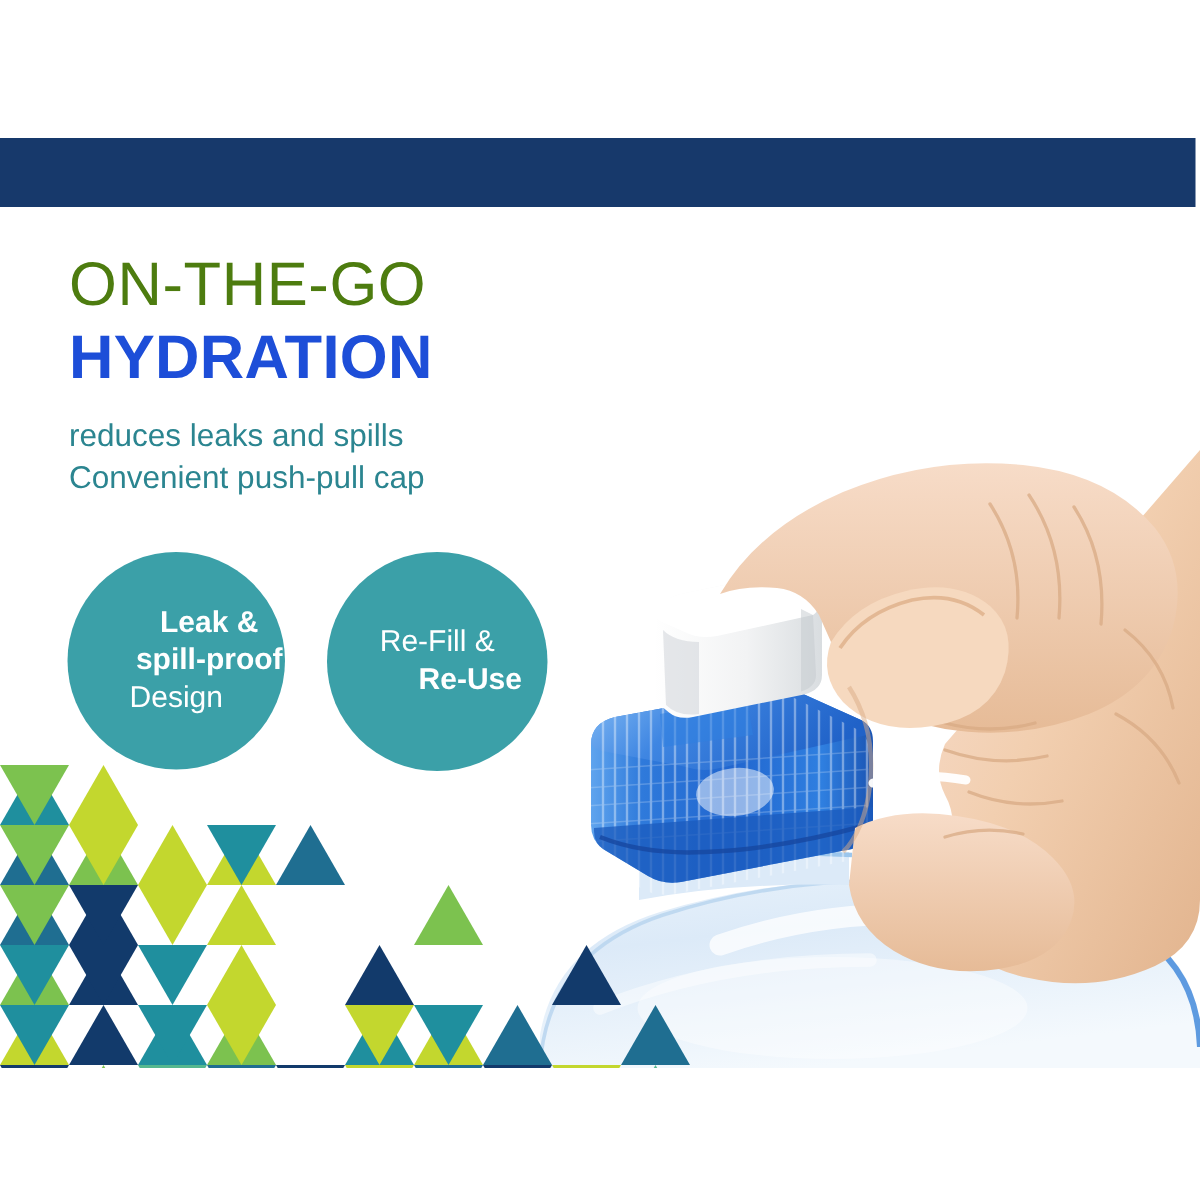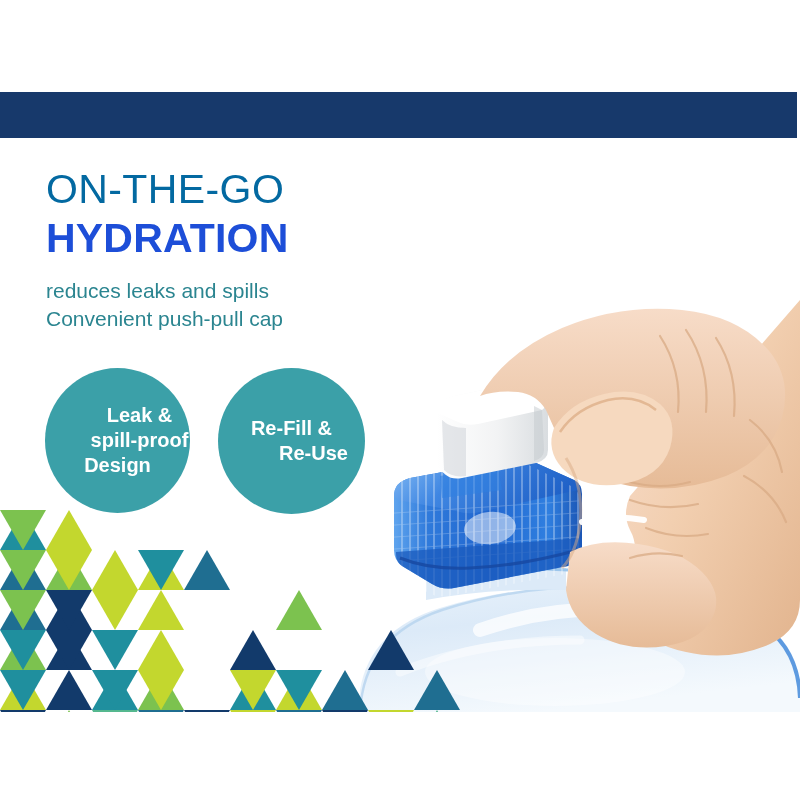--- a/index.html
+++ b/index.html
@@ -12,36 +12,36 @@
   #panel{position:absolute;left:0;top:0;width:800px;height:712px;
          background:#ffffff;overflow:hidden;}
 
   
   #top-bar{position:absolute;left:0;top:92px;width:797px;height:46px;
            background:#17396b;}
 
   
   #headline{position:absolute;left:46px;top:166px;width:420px;}
   .h-line1{font-size:41px;line-height:47px;letter-spacing:.4px;
-           color:#0369a1;font-weight:400;white-space:nowrap;}
+           color:#4d7c0f;font-weight:400;white-space:nowrap;}
   .h-line2{font-size:41px;line-height:50px;letter-spacing:.2px;
            color:#1d4ed8;font-weight:700;white-space:nowrap;}
   #subhead{position:absolute;left:46px;top:277px;width:380px;
            font-size:21px;line-height:28px;color:#2b8590;font-weight:400;}
   #subhead span{display:block;white-space:nowrap;}
 
   
   .badge{position:absolute;border-radius:50%;background:#3ba0a8;
          display:flex;align-items:center;justify-content:center;
          text-align:center;color:#ffffff;}
   #badge-1{left:45px;top:368px;width:145px;height:145px;}
   #badge-2{left:218px;top:368px;width:147px;height:146px;}
   .badge .txt{font-size:20px;line-height:25px;}
   .badge .b{font-weight:700;display:block;white-space:nowrap;margin-left:44px;}
-  .badge .r{font-weight:700;display:block;white-space:nowrap;text-align:center;}
+  .badge .r{font-weight:400;display:block;white-space:nowrap;text-align:center;}
 
   
   #mosaic{position:absolute;left:0;top:470px;width:480px;height:242px;}
   #mosaic svg{display:block;}
 
   
   #photo{position:absolute;left:330px;top:300px;width:470px;height:412px;
          overflow:hidden;}
   #photo svg{display:block;}
 

